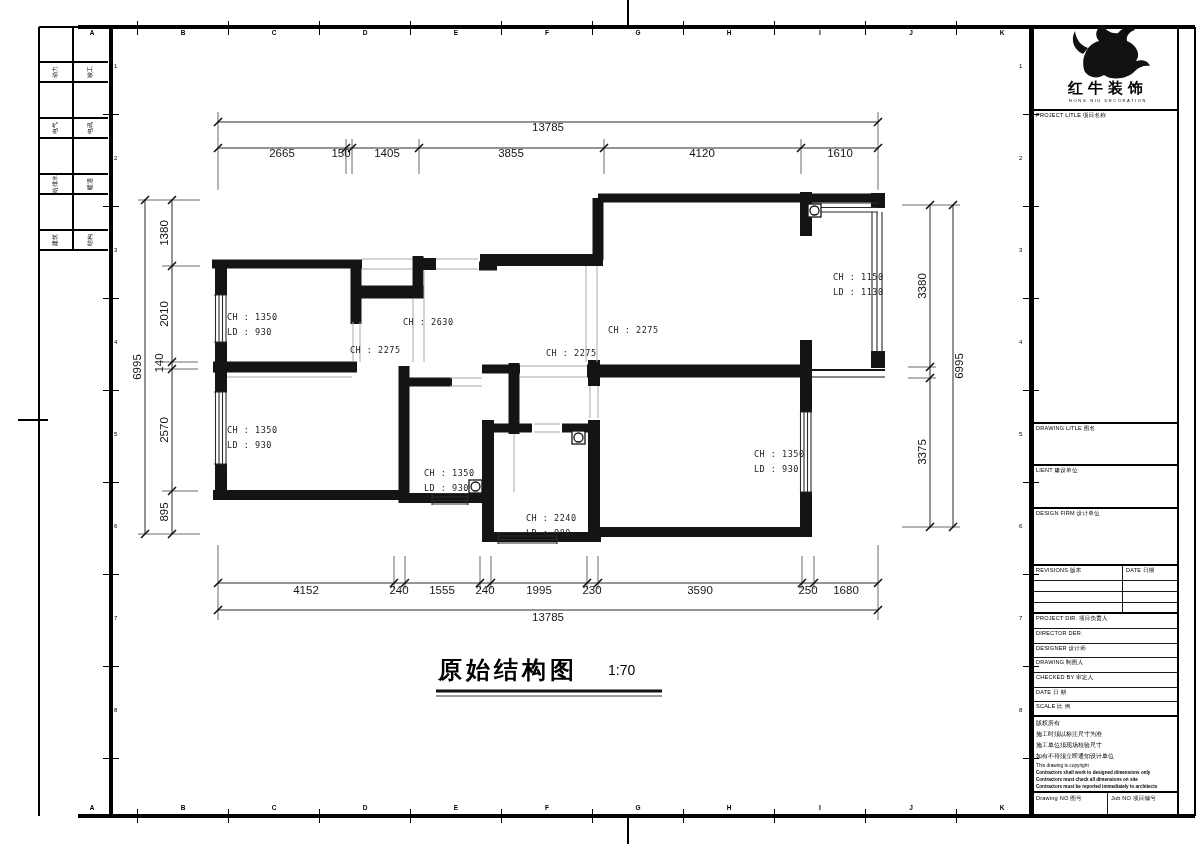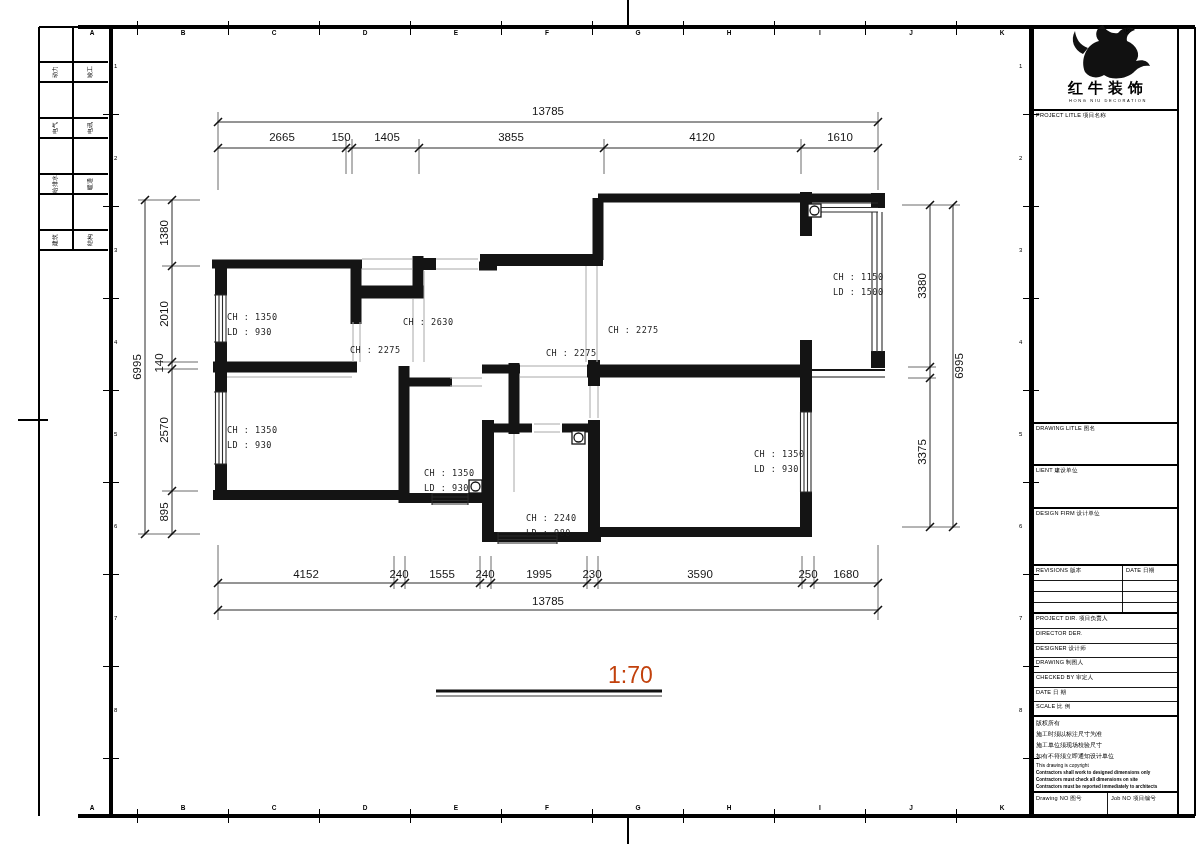--- a/index.html
+++ b/index.html
@@ -1,34 +1,34 @@
 <!DOCTYPE html>
 <html><head>
 <meta charset="utf-8">
 <style>
   html,body{margin:0;padding:0;background:#e8e8e8;}
   .sheet{position:relative;width:1200px;height:844px;background:#ffffff;overflow:hidden;
          font-family:"Liberation Sans",sans-serif;color:#111;}
   svg{position:absolute;left:0;top:0;}
   .cad{position:absolute;white-space:nowrap;font-family:"DejaVu Sans Mono",monospace;
        font-size:8.5px;letter-spacing:.5px;color:#1c1c1c;}
-  .dim{position:absolute;white-space:nowrap;font-size:11.5px;color:#151515;transform:translateX(-50%);}
+  .dim{position:absolute;white-space:nowrap;font-size:11.5px;color:#151515;transform:translateX(-50%);margin-top:16px;}
   .dimv{position:absolute;white-space:nowrap;font-size:11.5px;color:#151515;
         transform:translate(-50%,-50%) rotate(-90deg);}
   .grid{position:absolute;white-space:nowrap;font-size:6.5px;font-weight:bold;color:#000;
         transform:translateX(-50%);}
   .gridn{position:absolute;white-space:nowrap;font-size:6px;color:#000;}
   .bind{position:absolute;white-space:nowrap;font-size:6px;color:#000;
         transform:translate(-50%,-50%) rotate(-90deg);}
   .tb{position:absolute;white-space:nowrap;font-size:5.6px;letter-spacing:.2px;color:#000;}
   .note{position:absolute;white-space:nowrap;font-size:6px;color:#000;}
   .noteen{position:absolute;white-space:nowrap;font-size:4.8px;color:#000;}
   .noteb{position:absolute;white-space:nowrap;font-size:4.6px;font-weight:bold;color:#000;}
   .ptitle{position:absolute;font-size:24px;font-weight:600;letter-spacing:4px;color:#000;}
-  .pscale{position:absolute;font-size:23px;color:#c2410c;}
+  .pscale{position:absolute;font-size:14px;color:#000000;}
   .brand{position:absolute;font-size:15px;font-weight:bold;letter-spacing:5px;color:#000;transform:translateX(-50%);}
   .brandcap{position:absolute;font-size:4px;letter-spacing:1.6px;color:#000;transform:translateX(-50%);}
   .reg{position:absolute;font-size:9px;color:#000;}
 </style>
 </head>
 <body>
 
 <div class="sheet">
 
 <svg width="1200" height="844" viewBox="0 0 1200 844">
@@ -119,20 +119,21 @@
     <path d="M168,204L176,196 M168,270L176,262 M168,366L176,358 M168,373L176,365 M168,495L176,487 M168,538L176,530 M141,204L149,196 M141,538L149,530"></path>
     <path d="M926,209L934,201 M926,371L934,363 M926,382L934,374 M926,531L934,523 M949,209L957,201 M949,531L957,523"></path>
   </g>
 
   <g>
     <path d="M436,691H662" stroke="#111" stroke-width="3"></path>
     <path d="M436,696H662" stroke="#777" stroke-width="1.5"></path>
   </g>
 </svg>
 
+<span class="ptitle" style="left:438px;top:654px">原始结构图</span>
 <span class="pscale" style="left:608px;top:662px">1:70</span>
 
 <span class="dim" style="left:548px;top:105px">13785</span>
 <span class="dim" style="left:282px;top:131px">2665</span>
 <span class="dim" style="left:341px;top:131px">150</span>
 <span class="dim" style="left:387px;top:131px">1405</span>
 <span class="dim" style="left:511px;top:131px">3855</span>
 <span class="dim" style="left:702px;top:131px">4120</span>
 <span class="dim" style="left:840px;top:131px">1610</span>
 
@@ -158,21 +159,21 @@
 <span class="dimv" style="left:922px;top:452px">3375</span>
 <span class="dimv" style="left:959px;top:366px">6995</span>
 
 <span class="cad" style="left:227px;top:312px">CH : 1350</span>
 <span class="cad" style="left:227px;top:327px">LD : 930</span>
 <span class="cad" style="left:350px;top:345px">CH : 2275</span>
 <span class="cad" style="left:403px;top:317px">CH : 2630</span>
 <span class="cad" style="left:546px;top:348px">CH : 2275</span>
 <span class="cad" style="left:608px;top:325px">CH : 2275</span>
 <span class="cad" style="left:833px;top:272px">CH : 1150</span>
-<span class="cad" style="left:833px;top:287px">LD : 1500</span>
+<span class="cad" style="left:833px;top:287px">LD : 1130</span>
 <span class="cad" style="left:227px;top:425px">CH : 1350</span>
 <span class="cad" style="left:227px;top:440px">LD : 930</span>
 <span class="cad" style="left:424px;top:468px">CH : 1350</span>
 <span class="cad" style="left:424px;top:483px">LD : 930</span>
 <span class="cad" style="left:526px;top:513px">CH : 2240</span>
 <span class="cad" style="left:526px;top:528px">LD : 980</span>
 <span class="cad" style="left:754px;top:449px">CH : 1350</span>
 <span class="cad" style="left:754px;top:464px">LD : 930</span>
 
 <span class="bind" style="left:55px;top:72px">动力</span>

